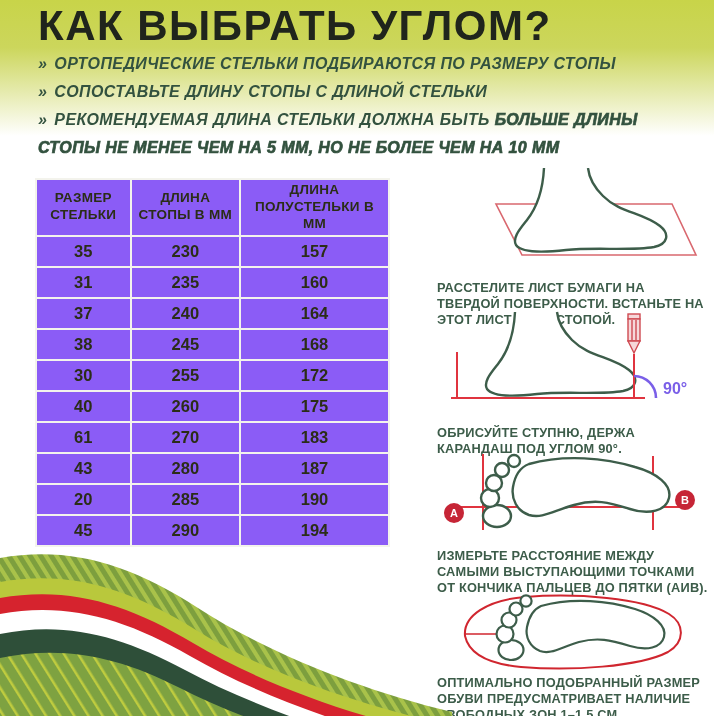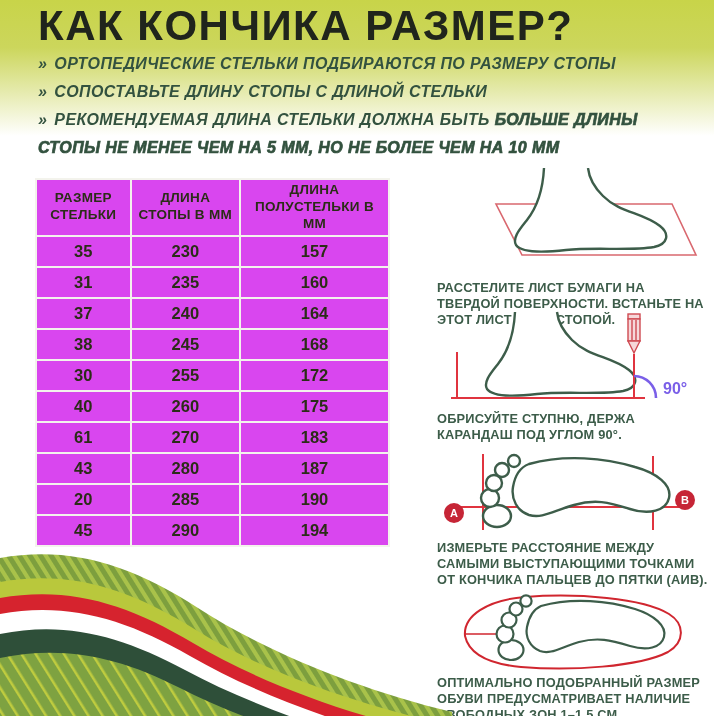--- a/index.html
+++ b/index.html
@@ -21,57 +21,57 @@
     position:absolute;left:38px;top:50px;width:650px;
     color:#33523f;font-size:16px;font-weight:bold;letter-spacing:.4px;font-style:italic;
   }
   .bullet{margin:0;line-height:28px;}
   .bullet .marker{margin-right:7px;}
   .heavy{-webkit-text-stroke:.7px #33523f;}
   
   .size-table{
     position:absolute;left:35px;top:178px;width:355px;
     border-collapse:collapse;table-layout:fixed;
-    background:#d946ef;color:#2b2d17;text-align:center;
+    background:#8b5cf6;color:#2b2d17;text-align:center;
   }
   .size-table col.c1{width:26.8%;} .size-table col.c2{width:31%;} .size-table col.c3{width:42.2%;}
   .size-table th{
     font-size:13.5px;font-weight:bold;letter-spacing:.3px;
     height:48px;padding:2px 2px;line-height:1.25;
   }
   .size-table td{
     font-size:16.5px;font-weight:bold;height:29px;padding:0;border-radius:14px;
   }
   .size-table th,.size-table td{border:2px solid #f3f3ec;}
   
   .step{position:absolute;left:437px;width:277px;}
   .step-caption{
     margin:0;color:#3c5c49;font-size:12.8px;font-weight:bold;
     line-height:16px;letter-spacing:.2px;width:272px;
   }
   #step-0{top:168px;} #step-0 .step-caption{margin-top:20px;}
-  #step-1{top:308px;} #step-1 .step-caption{margin-top:5px;}
-  #step-2{top:450px;} #step-2 .step-caption{margin-top:2px;}
+  #step-1{top:308px;} #step-1 .step-caption{margin-top:19px;}
+  #step-2{top:450px;} #step-2 .step-caption{margin-top:10px;}
   #step-3{top:588px;} #step-3 .step-caption{margin-top:2px;}
   .illus{display:block;}
   #step-0 .illus{margin-left:45px;}
   #step-1 .illus{margin-left:8px;}
   #step-2 .illus{margin-left:6px;}
   #step-3 .illus{margin-left:12px;}
   
   .waves{position:absolute;left:0;bottom:0;}
 </style>
 </head>
 <body>
 
 <div class="canvas">
 
   <div class="top-gradient"></div>
 
-  <h1 class="title">КАК КОНЧИКА РАЗМЕР?</h1>
+  <h1 class="title">КАК ВЫБРАТЬ УГЛОМ?</h1>
 
   <div class="bullets">
     <p class="bullet"><span class="marker">»</span><span>ОРТОПЕДИЧЕСКИЕ СТЕЛЬКИ ПОДБИРАЮТСЯ ПО РАЗМЕРУ СТОПЫ</span></p>
     <p class="bullet"><span class="marker">»</span><span>СОПОСТАВЬТЕ ДЛИНУ СТОПЫ С ДЛИНОЙ СТЕЛЬКИ</span></p>
     <p class="bullet"><span class="marker">»</span><span>РЕКОМЕНДУЕМАЯ ДЛИНА СТЕЛЬКИ ДОЛЖНА БЫТЬ </span><span class="heavy">БОЛЬШЕ ДЛИНЫ СТОПЫ НЕ МЕНЕЕ ЧЕМ НА 5 ММ, НО НЕ БОЛЕЕ ЧЕМ НА 10 ММ</span></p>
   </div>
 
   <table class="size-table">
     <colgroup>
         <col class="c1">

